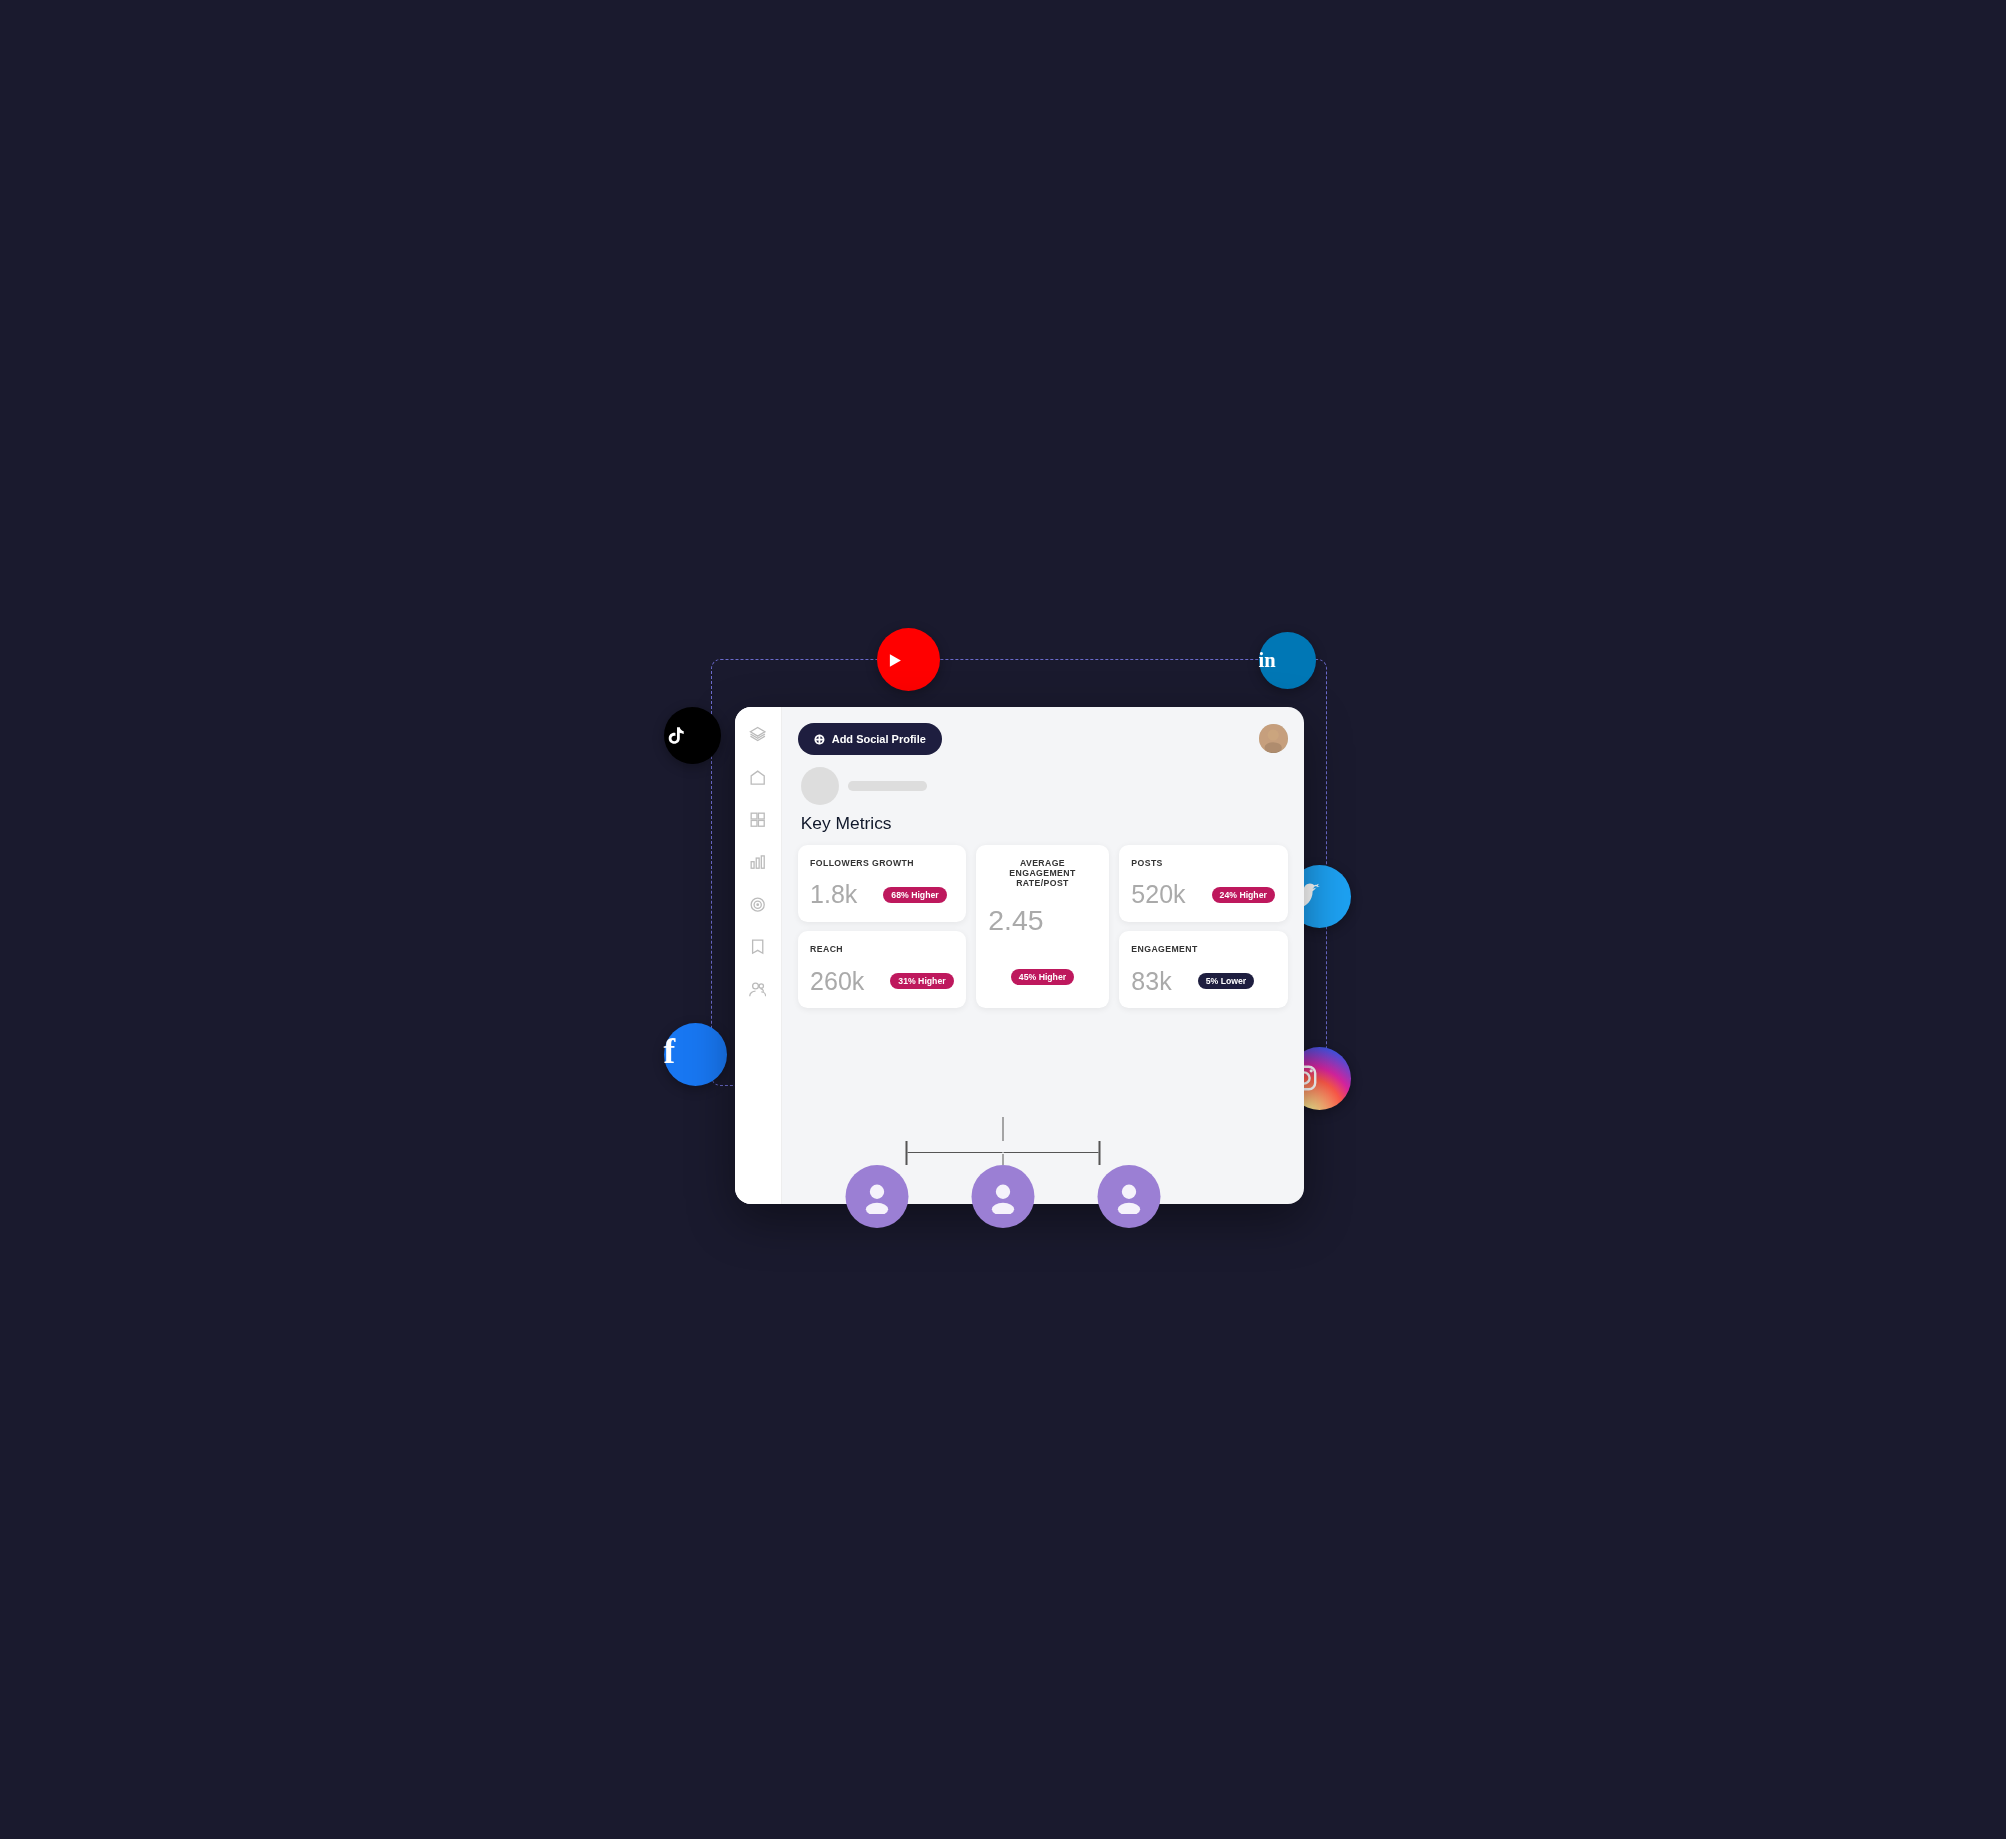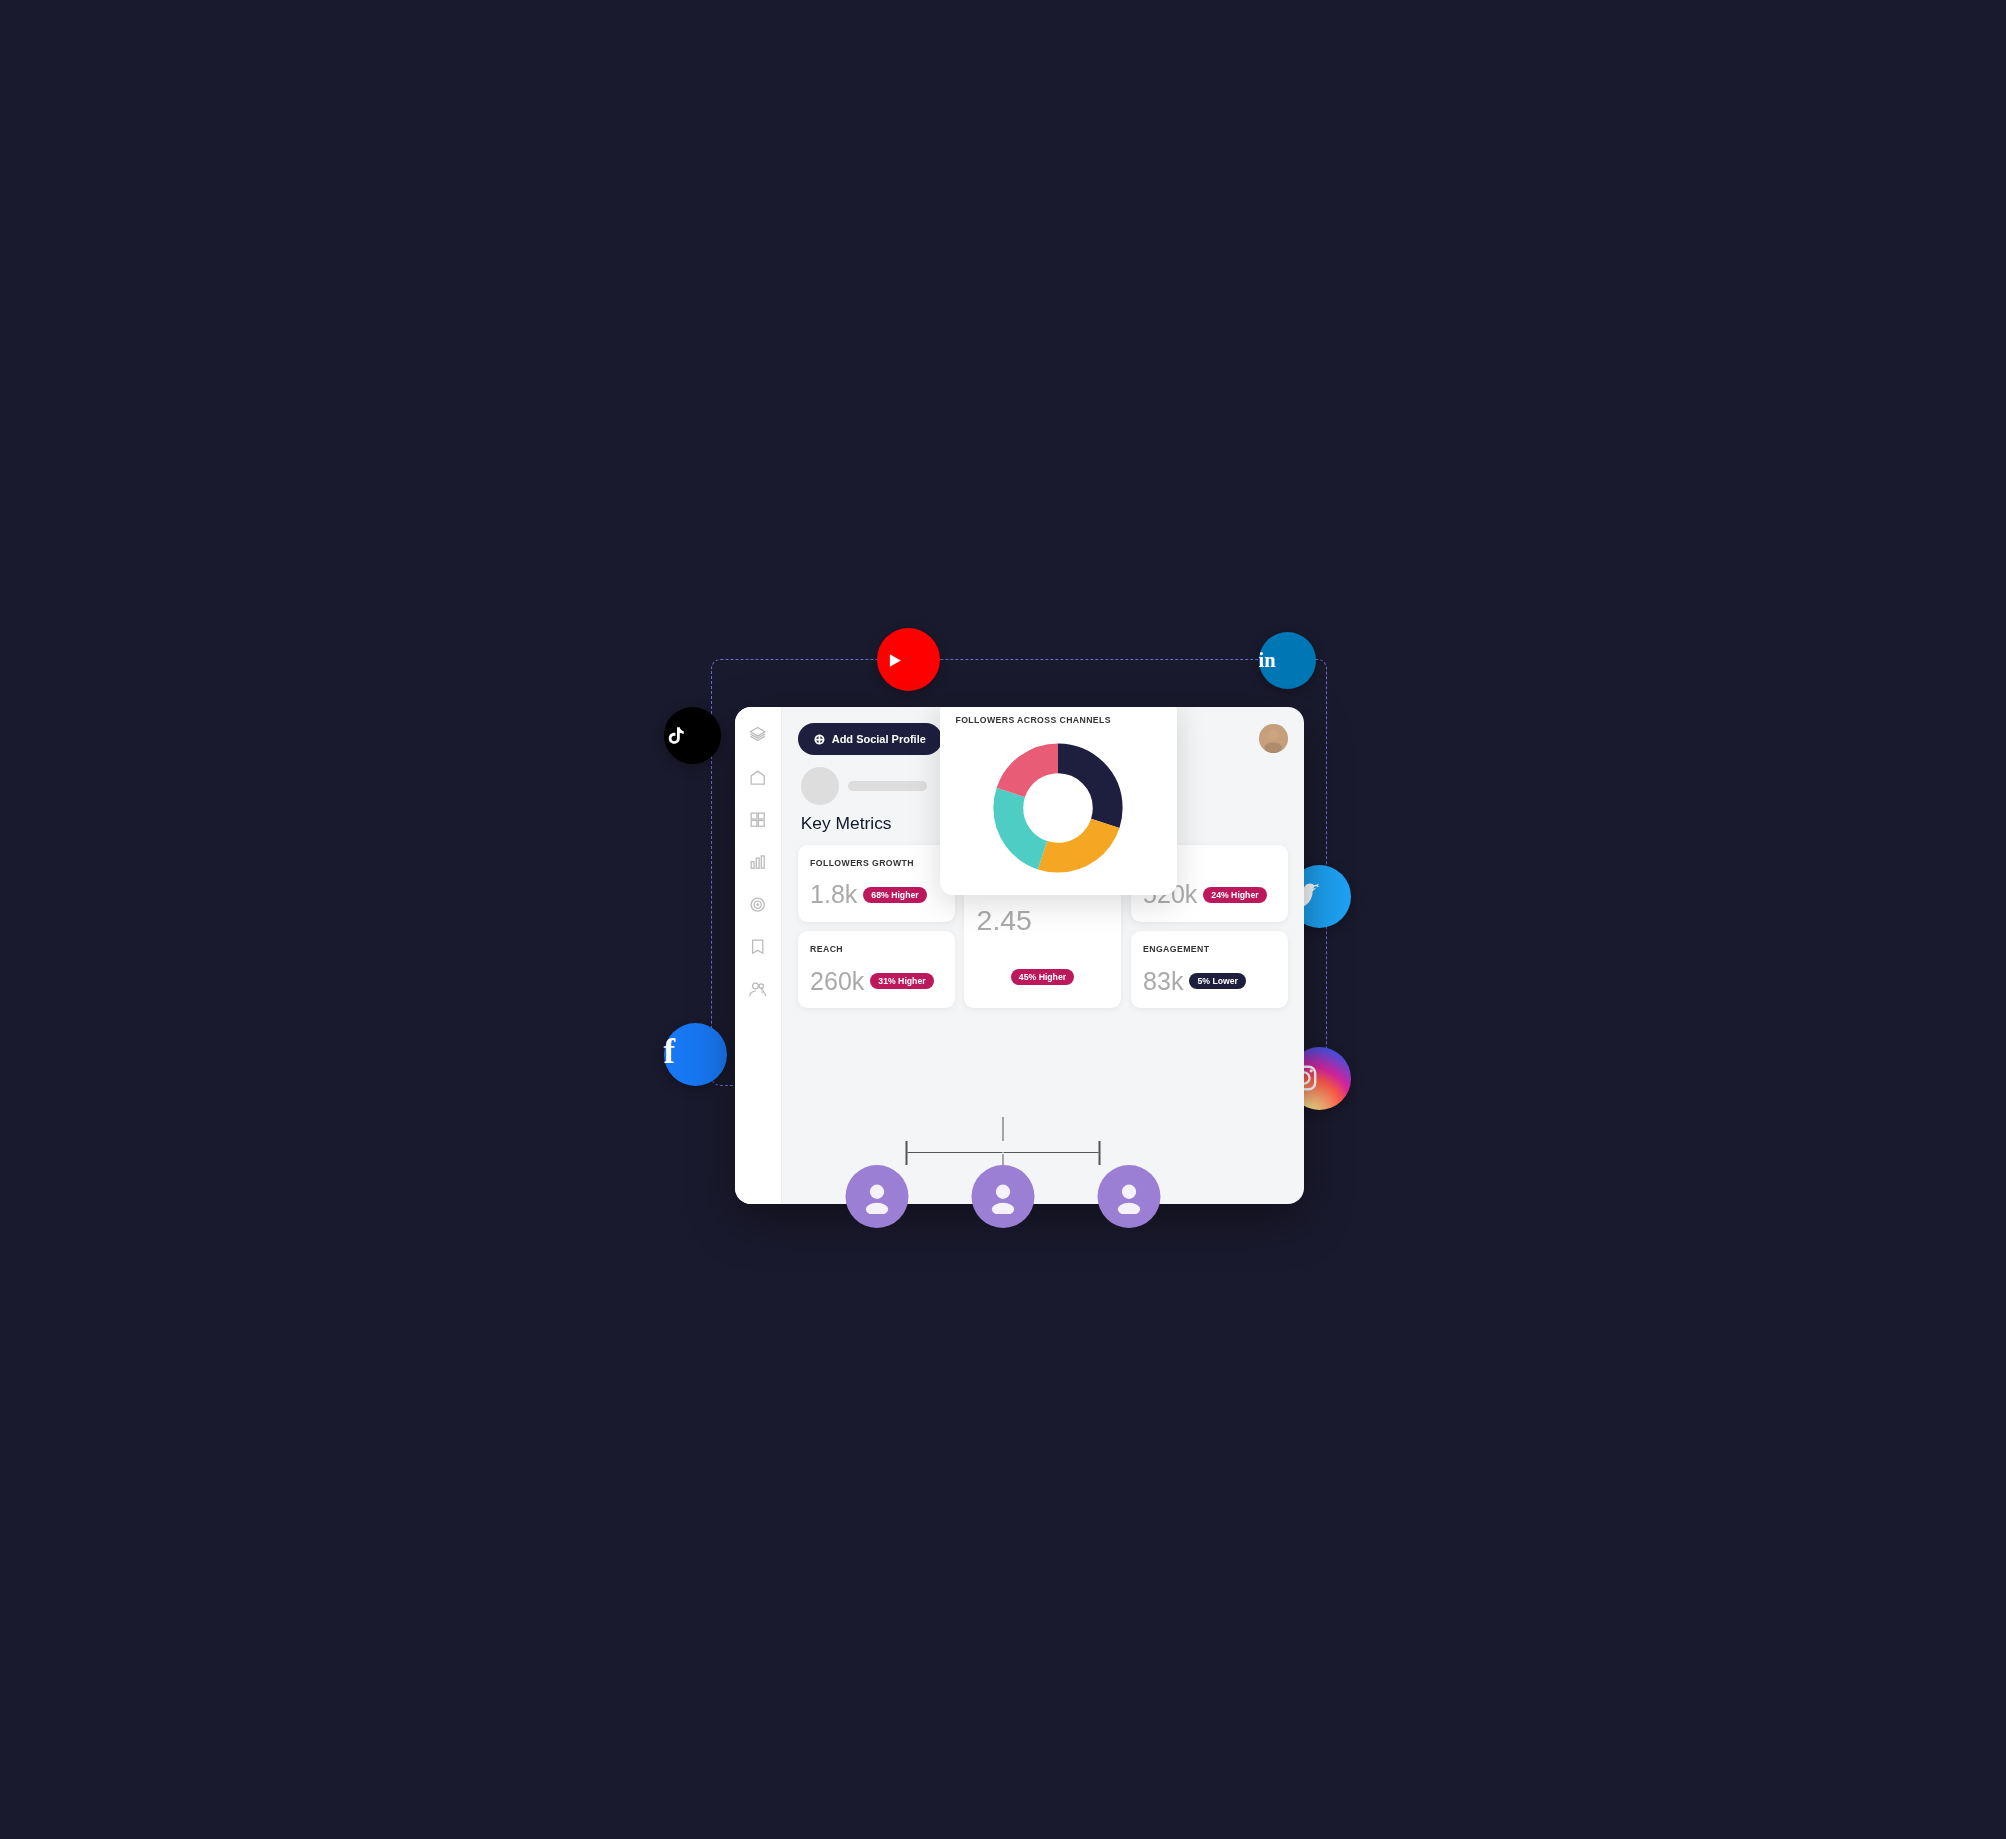--- a/index.html
+++ b/index.html
@@ -218,21 +218,21 @@
       margin-bottom: 12.6px;
       text-transform: uppercase;
     }
 
     .metric-value {
       font-size: 25px;
       font-weight: 300;
       color: #aaa;
       display: flex;
       align-items: center;
-      gap: 6px;
+      gap: 26px;
     }
 
     .badge {
       font-size: 8.7px;
       font-weight: 600;
       padding: 3.2px 8px;
       border-radius: 9.5px;
       white-space: nowrap;
     }
 
@@ -395,33 +395,20 @@
           <path d="M1 21c0-4 3.6-7 8-7"></path>
           <path d="M16 11c2.2 0 4 1.8 4 4"></path>
           <circle cx="17" cy="7" r="3"></circle>
           <path d="M23 21c0-3.3-2.7-6-6-6"></path>
         </svg>
       </div>
     </div>
 
     <div class="main-content">
 
-      <div class="followers-card">
-        <div class="followers-card-title">FOLLOWERS ACROSS CHANNELS</div>
-        <div class="donut-container">
-          <svg class="donut-svg" viewBox="0 0 200 200">
-
-            <circle cx="100" cy="100" r="70" fill="none" stroke="#1e1e3f" stroke-width="42" stroke-dasharray="131.9 307.9" stroke-dashoffset="0" transform="rotate(-90 100 100)"></circle>
-            <circle cx="100" cy="100" r="70" fill="none" stroke="#f5a623" stroke-width="42" stroke-dasharray="109.9 329.9" stroke-dashoffset="-131.9" transform="rotate(-90 100 100)"></circle>
-            <circle cx="100" cy="100" r="70" fill="none" stroke="#4ecdc4" stroke-width="42" stroke-dasharray="109.9 329.9" stroke-dashoffset="-241.8" transform="rotate(-90 100 100)"></circle>
-            <circle cx="100" cy="100" r="70" fill="none" stroke="#e85d75" stroke-width="42" stroke-dasharray="87.9 351.9" stroke-dashoffset="-351.7" transform="rotate(-90 100 100)"></circle>
-            <circle cx="100" cy="100" r="30" fill="white"></circle>
-          </svg>
-        </div>
-      </div>
 
       <div class="header-area">
         <button class="add-profile-btn">
           <span style="font-size:14.2px;">⊕</span>
           <span>Add Social Profile</span>
         </button>
         <div class="avatar-small">
           <svg width="28.4" height="28.4" viewBox="0 0 36 36">
             <circle cx="18" cy="14" r="7" fill="#c8a882"></circle>
             <ellipse cx="18" cy="30" rx="11" ry="7" fill="#a0856a"></ellipse>

